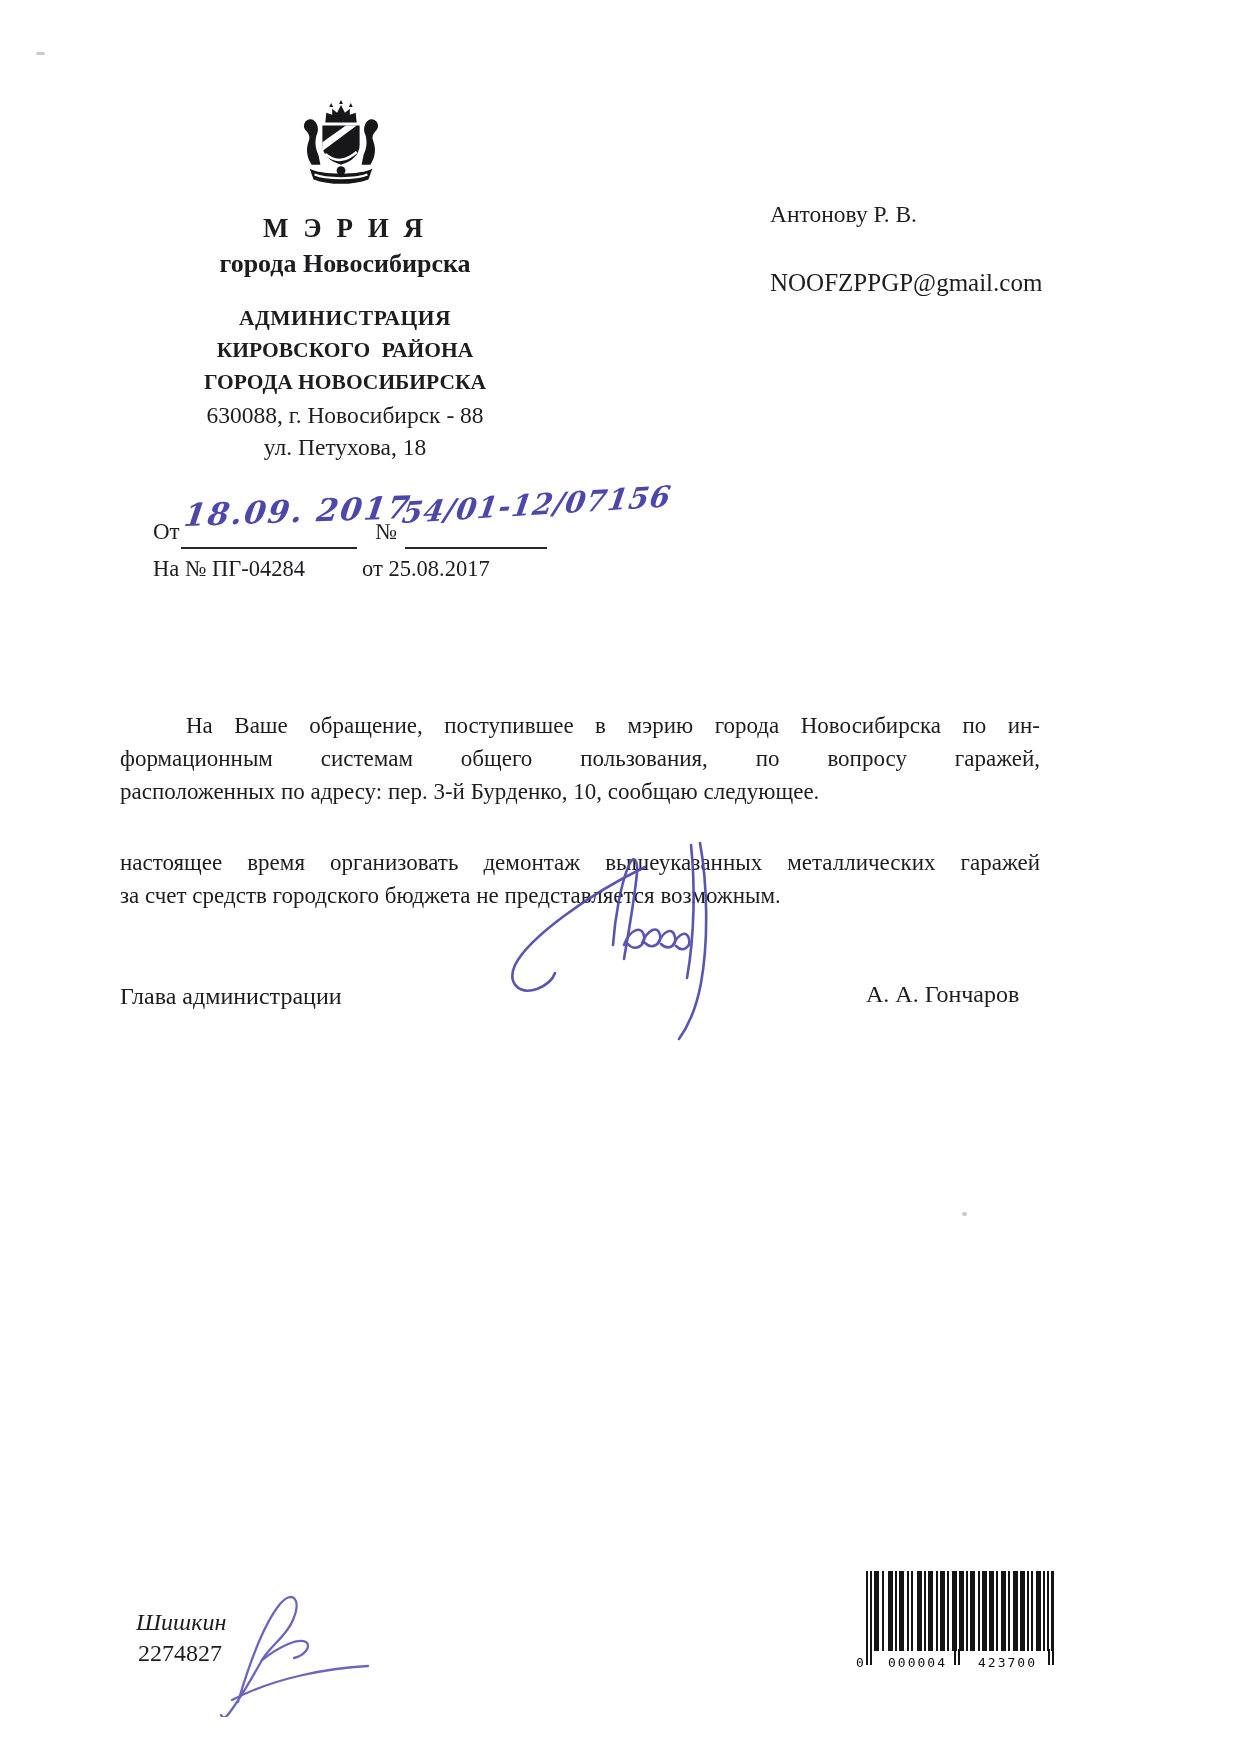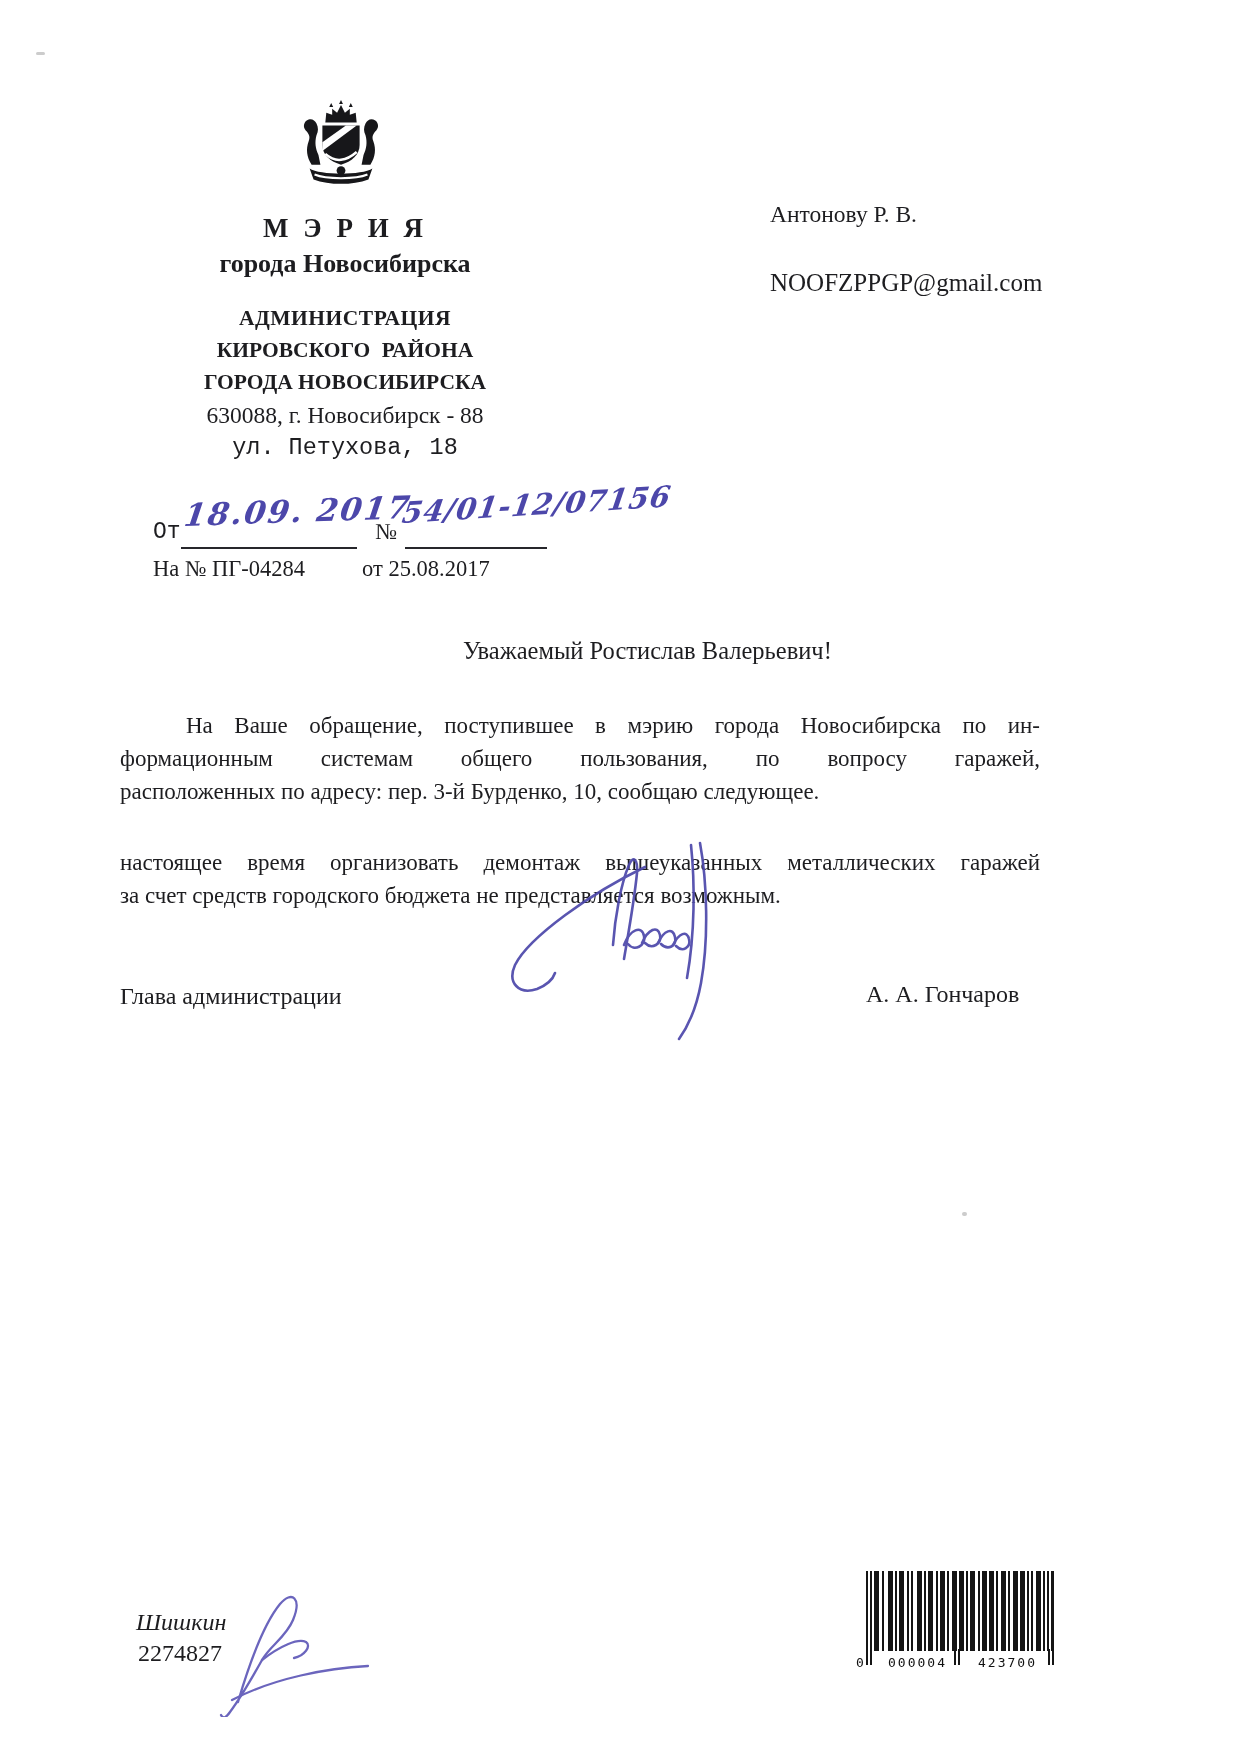--- a/index.html
+++ b/index.html
@@ -10,21 +10,21 @@
   }
   .abs{position:absolute;}
   .ctr{left:120px;width:450px;text-align:center;}
   .b{font-weight:bold;}
   .lh-org1{top:213px;font-size:27px;letter-spacing:4px;}
   .lh-org2{top:249px;font-size:26px;}
   .lh-dept1{top:306px;font-size:21.5px;letter-spacing:.5px;}
   .lh-dept2{top:338px;font-size:21.5px;word-spacing:6px;}
   .lh-dept3{top:370px;font-size:21.5px;}
   .lh-addr1{top:402px;font-size:23.5px;}
-  .lh-addr2{top:434px;font-size:23.5px;font-family:Liberation Mono, monospace;}
+  .lh-addr2{top:434px;font-size:23.5px;}
   .lh-addr3{top:467px;font-size:23.5px;}
   .pen{
     color:#4c47aa;font-style:italic;font-weight:bold;
     font-family:"DejaVu Serif",serif;white-space:nowrap;
   }
   .hand-date{left:182px;top:497px;font-size:31px;letter-spacing:2px;transform:rotate(-2deg) skewX(-10deg);transform-origin:left bottom;}
   .hand-no{left:400px;top:496px;font-size:29px;letter-spacing:1px;transform:rotate(-3.5deg) skewX(-12deg);transform-origin:left bottom;}
   .rule{position:absolute;height:2px;background:#26262b;}
   .ref{font-size:23px;}
   .ref2{font-size:22.5px;}
@@ -63,33 +63,32 @@
   </svg>
 
   <div class="abs ctr b lh-org1">М Э Р И Я</div>
   <div class="abs ctr b lh-org2">города Новосибирска</div>
   <div class="abs ctr b lh-dept1">АДМИНИСТРАЦИЯ</div>
   <div class="abs ctr b lh-dept2">КИРОВСКОГО РАЙОНА</div>
   <div class="abs ctr b lh-dept3">ГОРОДА НОВОСИБИРСКА</div>
   <div class="abs ctr lh-addr1">630088, г. Новосибирск - 88</div>
   <div class="abs ctr lh-addr2">ул. Петухова, 18</div>
 
-  <div class="abs ref" style="left:153px;top:519px;font-family:Liberation Mono, monospace;">От</div>
+  <div class="abs ref" style="left:153px;top:519px;">От</div>
   <div class="abs pen hand-date">18.09. 2017</div>
   <div class="rule" style="left:181px;top:547px;width:176px;"></div>
   <div class="abs ref" style="left:375px;top:519px;">№</div>
   <div class="abs pen hand-no">54/01-12/07156</div>
   <div class="rule" style="left:405px;top:547px;width:142px;"></div>
   <div class="abs ref2" style="left:153px;top:556px;">На № ПГ-04284</div>
   <div class="abs ref2" style="left:362px;top:556px;text-align:right;">от 25.08.2017</div>
 
   <div class="abs" style="left:770px;top:201px;font-size:23.5px;">Антонову Р. В.</div>
   <div class="abs" style="left:770px;top:269px;font-size:25px;">NOOFZPPGP@gmail.com</div>
 
-  <div class="abs" style="left:463px;top:637px;font-size:24.5px;">Уважаемый Ростислав Валерьевич!</div>
 
   <div class="abs bline just first" style="top:710px;">На Ваше обращение, поступившее в мэрию города Новосибирска по ин-</div>
   <div class="abs bline just" style="top:743px;">формационным системам общего пользования, по вопросу гаражей,</div>
   <div class="abs bline" style="top:776px;">расположенных по адресу: пер. 3-й Бурденко, 10, сообщаю следующее.</div>
 
   <div class="abs bline just" style="top:847px;">настоящее время организовать демонтаж вышеуказанных металлических гаражей</div>
   <div class="abs bline" style="top:880px;">за счет средств городского бюджета не представляется возможным.</div>
 
   <div class="abs" style="left:120px;top:983px;font-size:24px;">Глава администрации</div>
   <div class="abs" style="left:866px;top:981px;font-size:24px;">А. А. Гончаров</div>

